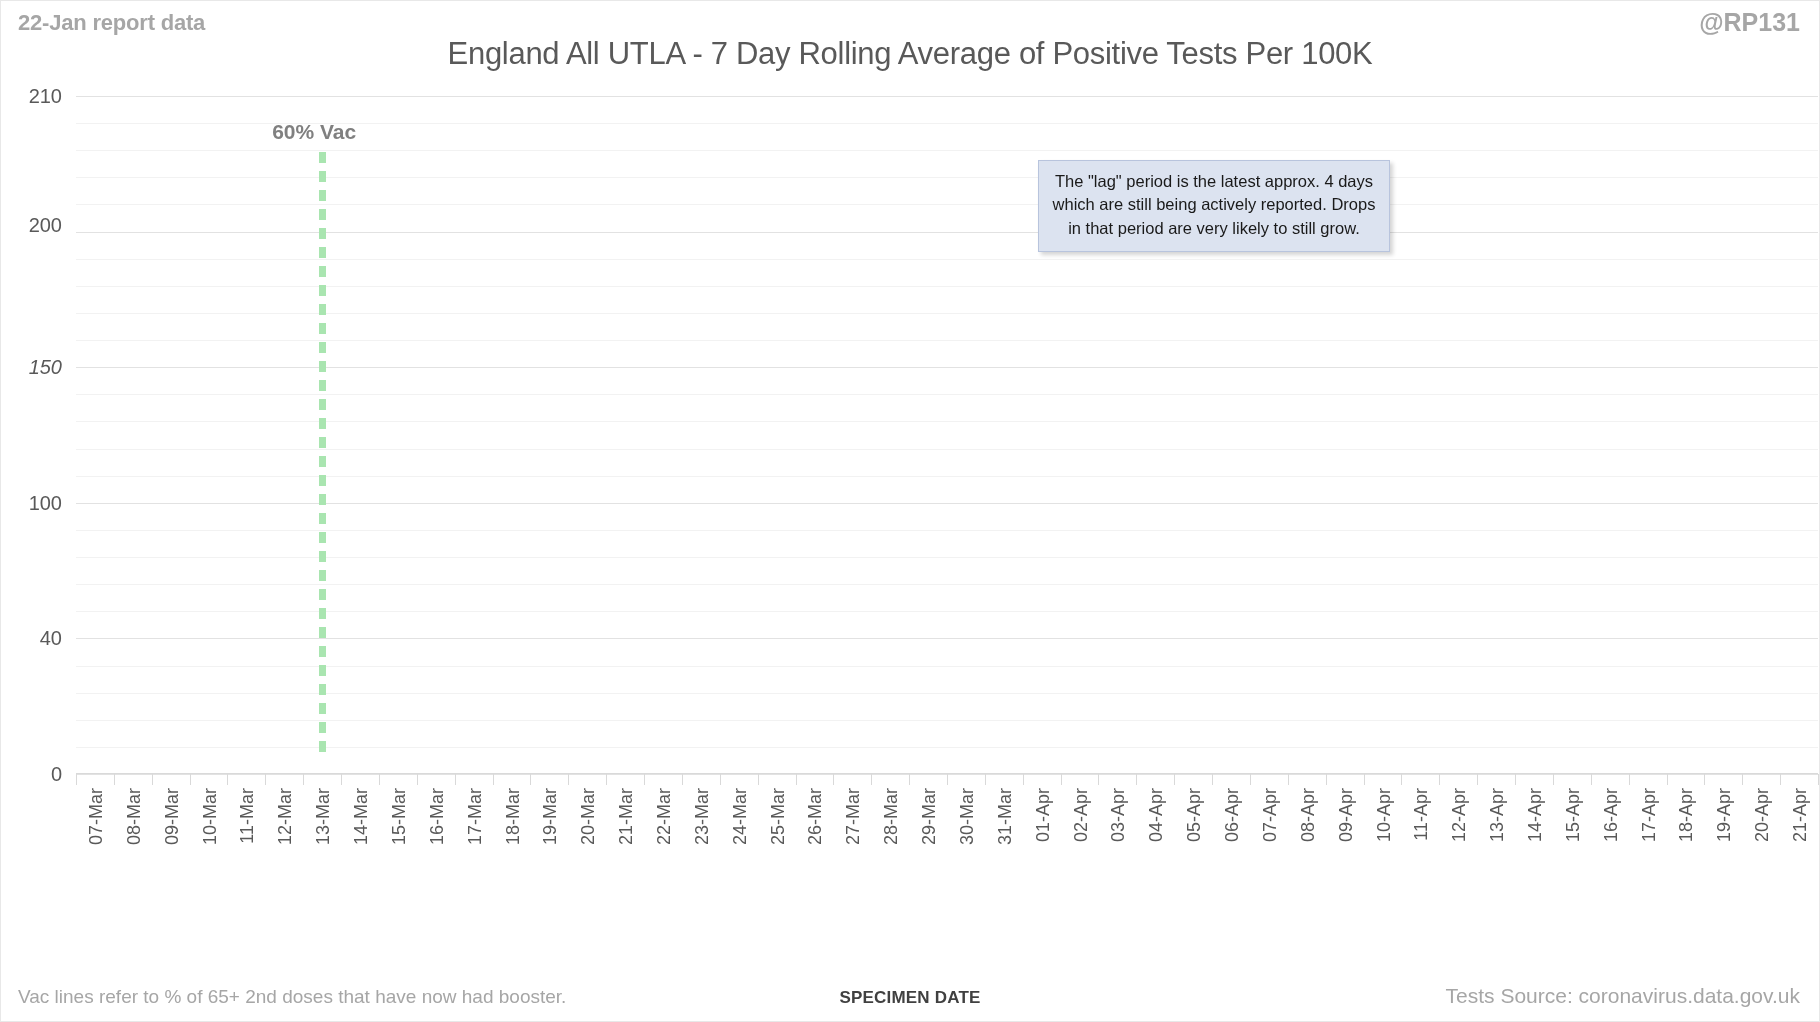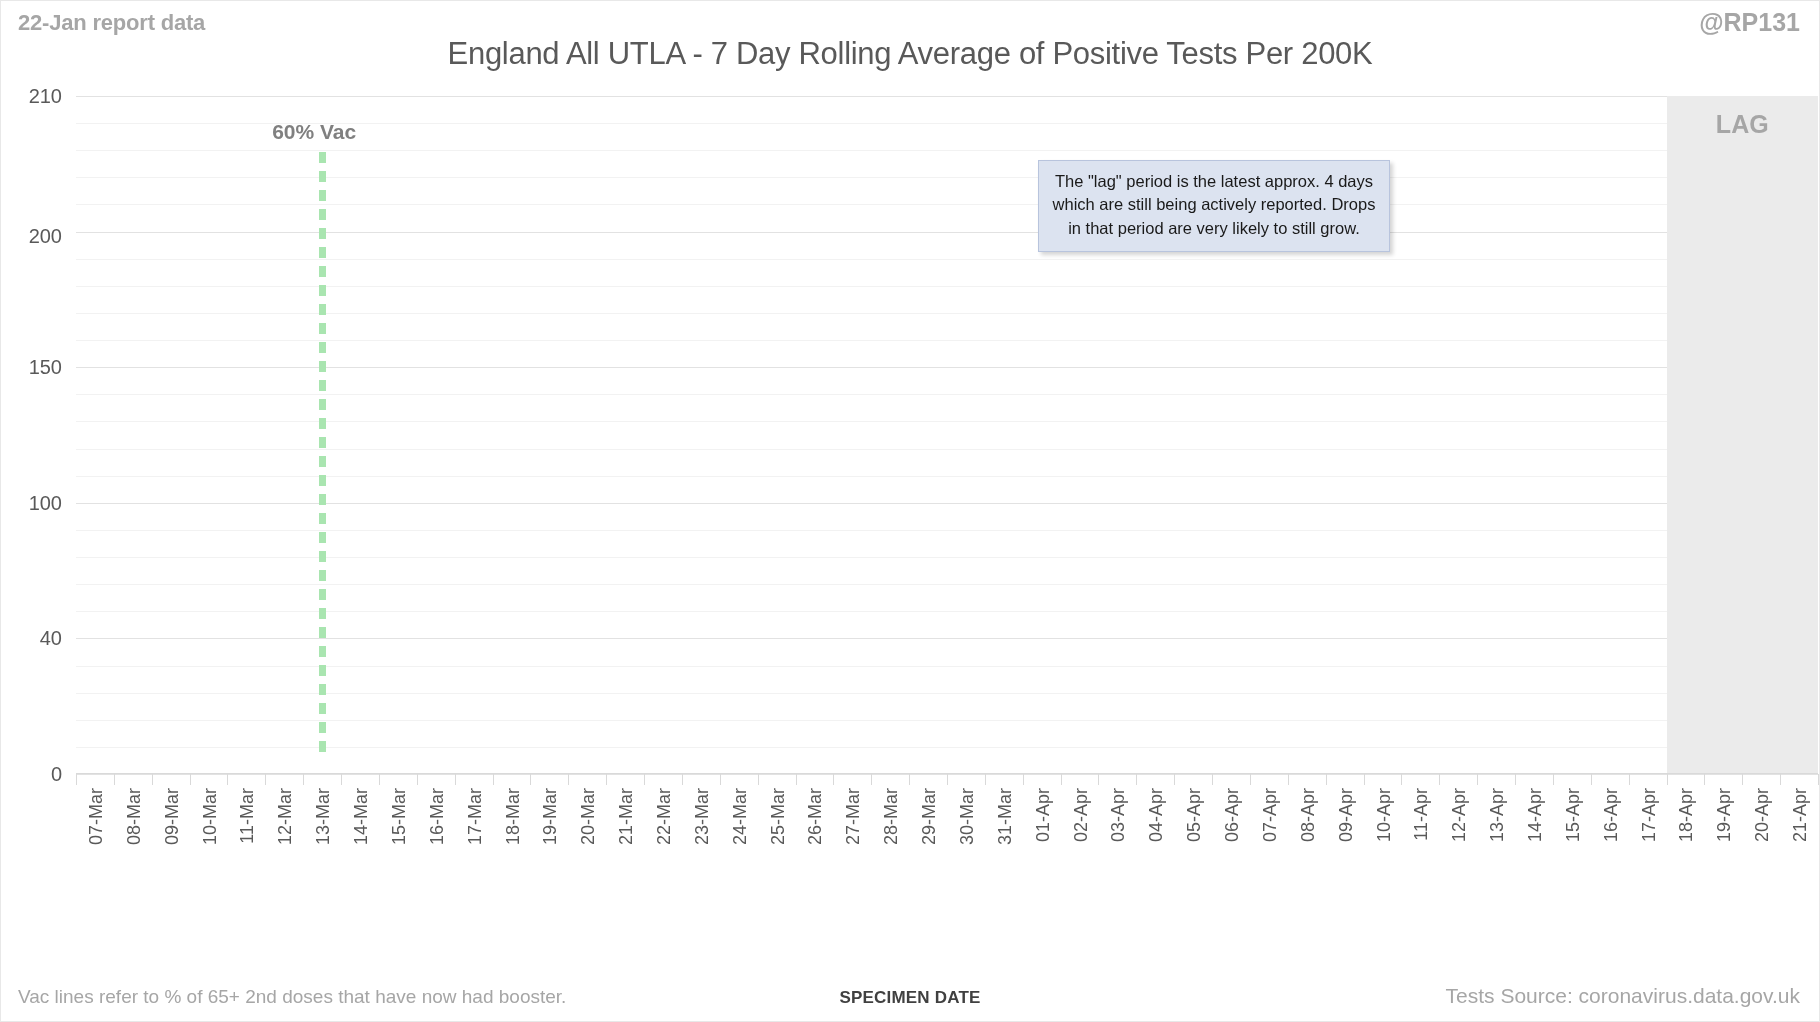--- a/index.html
+++ b/index.html
@@ -93,29 +93,29 @@
     font-size:21px;color:#a6a6a6;
   }
   svg{display:block;}
 </style>
 </head>
 <body>
 
 <div id="frame"></div>
 
 <div id="report-tag">22-Jan report data</div>
-<div id="chart-title">England All UTLA - 7 Day Rolling Average of Positive Tests Per 200K</div>
+<div id="chart-title">England All UTLA - 7 Day Rolling Average of Positive Tests Per 100K</div>
 <div id="watermark">@RP131</div>
 
 <div id="y-axis">
     <div class="y-tick" style="top: 678px;">0</div>
     <div class="y-tick" style="top: 542.4px;">40</div>
     <div class="y-tick" style="top: 406.8px;">100</div>
-    <div class="y-tick" style="top: 271.2px;">150</div>
-    <div class="y-tick" style="top: 140px; margin-left: 8px;">200</div>
+    <div class="y-tick" style="top: 271.2px; font-style: italic;">150</div>
+    <div class="y-tick" style="top: 129px; margin-left: 8px;">200</div>
     <div class="y-tick" style="top: 0px;">210</div>
   </div>
 
 <div id="plot">
   <div id="plot-bg"></div>
   <div id="gridlines">
       <div class="grid-line major" style="top: 678px;"></div>
       <div class="grid-line" style="top: 650.88px;"></div>
       <div class="grid-line" style="top: 623.76px;"></div>
       <div class="grid-line" style="top: 596.64px;"></div>
@@ -135,23 +135,20 @@
       <div class="grid-line" style="top: 216.96px;"></div>
       <div class="grid-line" style="top: 189.84px;"></div>
       <div class="grid-line" style="top: 162.72px;"></div>
       <div class="grid-line major" style="top: 135.6px;"></div>
       <div class="grid-line" style="top: 108.48px;"></div>
       <div class="grid-line" style="top: 81.36px;"></div>
       <div class="grid-line" style="top: 54.24px;"></div>
       <div class="grid-line" style="top: 27.12px;"></div>
       <div class="grid-line major" style="top: 0px;"></div>
     </div>
-  <div id="lag-region" style="left: 1590.52px; width: 151.478px;">
-    <div id="lag-label">LAG</div>
-  </div>
   <svg id="series-svg" width="1742" height="678" viewBox="0 0 1742 678" preserveAspectRatio="none">
       <path d="M18.9,620.6 C25.2,620.0 44.2,618.8 56.8,617.3 C69.4,615.8 82.1,613.5 94.7,611.6 C107.3,609.8 119.9,607.9 132.5,606.1 C145.2,604.4 157.8,602.7 170.4,601.1 C183.0,599.4 195.7,598.3 208.3,596.3 C220.9,594.4 233.5,591.7 246.2,589.4 C258.8,587.2 271.4,585.0 284.0,582.7 C296.6,580.4 309.3,578.2 321.9,575.8 C334.5,573.4 347.1,571.0 359.8,568.5 C372.4,566.0 385.0,563.4 397.6,560.6 C410.3,557.8 422.9,554.9 435.5,551.9 C448.1,548.9 460.7,545.2 473.4,542.4 C486.0,539.5 498.6,537.4 511.2,534.8 C523.9,532.2 536.5,529.1 549.1,527.0 C561.7,524.8 574.4,523.5 587.0,522.0 C599.6,520.4 612.2,518.5 624.8,517.7 C637.5,516.8 650.1,517.0 662.7,517.0 C675.3,517.0 688.0,516.8 700.6,517.6 C713.2,518.4 725.8,520.2 738.5,521.8 C751.1,523.3 763.7,524.6 776.3,526.8 C788.9,529.0 801.6,532.2 814.2,534.8 C826.8,537.4 839.4,539.7 852.1,542.6 C864.7,545.5 877.3,549.2 889.9,552.3 C902.6,555.3 915.2,558.3 927.8,561.1 C940.4,563.8 953.1,566.4 965.7,568.8 C978.3,571.2 990.9,573.5 1003.5,575.6 C1016.2,577.7 1028.8,579.7 1041.4,581.6 C1054.0,583.5 1066.7,585.3 1079.3,587.1 C1091.9,588.9 1104.5,591.1 1117.2,592.6 C1129.8,594.0 1142.4,594.7 1155.0,595.8 C1167.6,597.0 1180.3,598.2 1192.9,599.5 C1205.5,600.8 1218.1,602.3 1230.8,603.8 C1243.4,605.4 1256.0,607.4 1268.6,608.7 C1281.3,610.1 1293.9,610.2 1306.5,611.6 C1319.1,613.1 1331.7,616.0 1344.4,617.6 C1357.0,619.1 1369.6,619.9 1382.2,621.1 C1394.9,622.2 1407.5,623.5 1420.1,624.6 C1432.7,625.7 1445.4,626.9 1458.0,627.9 C1470.6,629.0 1483.2,629.9 1495.8,630.9 C1508.5,631.8 1521.1,632.7 1533.7,633.6 C1546.3,634.4 1559.0,635.6 1571.6,635.9 C1584.2,636.3 1596.8,635.2 1609.5,635.6 C1622.1,635.9 1634.7,637.5 1647.3,637.8 C1659.9,638.2 1672.6,637.6 1685.2,637.6 C1697.8,637.6 1716.8,637.7 1723.1,637.8" fill="none" stroke="#4472a8" stroke-width="2.6" stroke-linecap="round" stroke-linejoin="round"></path>
       <path d="M18.9,598.8 C25.2,598.1 44.2,596.4 56.8,594.6 C69.4,592.8 82.1,590.2 94.7,588.1 C107.3,585.9 119.9,583.8 132.5,581.7 C145.2,579.7 157.8,577.7 170.4,575.7 C183.0,573.7 195.7,572.1 208.3,569.7 C220.9,567.3 233.5,564.1 246.2,561.3 C258.8,558.5 271.4,555.8 284.0,553.1 C296.6,550.3 309.3,547.4 321.9,544.7 C334.5,541.9 347.1,539.1 359.8,536.4 C372.4,533.8 385.0,531.2 397.6,528.6 C410.3,526.1 422.9,523.5 435.5,521.0 C448.1,518.5 460.7,515.5 473.4,513.5 C486.0,511.5 498.6,510.5 511.2,509.0 C523.9,507.5 536.5,505.5 549.1,504.5 C561.7,503.5 574.4,503.4 587.0,502.8 C599.6,502.3 612.2,501.4 624.8,501.3 C637.5,501.2 650.1,502.0 662.7,502.3 C675.3,502.6 688.0,502.5 700.6,503.1 C713.2,503.8 725.8,505.2 738.5,506.1 C751.1,507.1 763.7,507.6 776.3,509.0 C788.9,510.4 801.6,512.7 814.2,514.5 C826.8,516.3 839.4,517.5 852.1,519.8 C864.7,522.0 877.3,525.2 889.9,528.0 C902.6,530.8 915.2,533.8 927.8,536.8 C940.4,539.7 953.1,542.8 965.7,545.9 C978.3,549.0 990.9,552.2 1003.5,555.5 C1016.2,558.8 1028.8,562.3 1041.4,565.7 C1054.0,569.1 1066.7,572.5 1079.3,575.9 C1091.9,579.4 1104.5,583.4 1117.2,586.5 C1129.8,589.7 1142.4,592.0 1155.0,594.8 C1167.6,597.5 1180.3,600.1 1192.9,602.7 C1205.5,605.4 1218.1,608.1 1230.8,610.6 C1243.4,613.1 1256.0,615.9 1268.6,617.8 C1281.3,619.8 1293.9,620.5 1306.5,622.4 C1319.1,624.2 1331.7,627.1 1344.4,628.7 C1357.0,630.4 1369.6,631.2 1382.2,632.3 C1394.9,633.4 1407.5,634.4 1420.1,635.4 C1432.7,636.4 1445.4,637.3 1458.0,638.1 C1470.6,638.8 1483.2,639.4 1495.8,640.1 C1508.5,640.8 1521.1,641.5 1533.7,642.1 C1546.3,642.7 1559.0,643.6 1571.6,643.7 C1584.2,643.8 1596.8,642.8 1609.5,642.8 C1622.1,642.9 1634.7,644.1 1647.3,644.2 C1659.9,644.2 1672.6,643.5 1685.2,643.1 C1697.8,642.7 1716.8,642.1 1723.1,642.0" fill="none" stroke="#e8944a" stroke-width="2.6" stroke-linecap="round" stroke-linejoin="round"></path>
       <path d="M18.9,613.9 C25.2,613.5 44.2,612.5 56.8,611.1 C69.4,609.8 82.1,607.7 94.7,605.8 C107.3,603.9 119.9,601.8 132.5,599.7 C145.2,597.6 157.8,595.5 170.4,593.1 C183.0,590.7 195.7,588.5 208.3,585.5 C220.9,582.5 233.5,578.6 246.2,575.1 C258.8,571.6 271.4,568.0 284.0,564.3 C296.6,560.5 309.3,556.6 321.9,552.7 C334.5,548.8 347.1,544.8 359.8,540.9 C372.4,537.1 385.0,533.4 397.6,529.7 C410.3,526.0 422.9,522.3 435.5,518.8 C448.1,515.2 460.7,511.1 473.4,508.1 C486.0,505.2 498.6,503.2 511.2,500.9 C523.9,498.5 536.5,495.7 549.1,494.0 C561.7,492.2 574.4,491.4 587.0,490.3 C599.6,489.2 612.2,487.8 624.8,487.3 C637.5,486.8 650.1,487.3 662.7,487.3 C675.3,487.4 688.0,487.2 700.6,487.8 C713.2,488.3 725.8,489.5 738.5,490.5 C751.1,491.5 763.7,492.1 776.3,493.7 C788.9,495.2 801.6,497.8 814.2,499.8 C826.8,501.9 839.4,503.4 852.1,506.0 C864.7,508.6 877.3,512.1 889.9,515.4 C902.6,518.7 915.2,522.1 927.8,525.5 C940.4,529.0 953.1,532.4 965.7,536.0 C978.3,539.5 990.9,543.0 1003.5,546.6 C1016.2,550.2 1028.8,553.8 1041.4,557.4 C1054.0,560.9 1066.7,564.2 1079.3,567.6 C1091.9,571.0 1104.5,574.8 1117.2,577.8 C1129.8,580.7 1142.4,582.9 1155.0,585.3 C1167.6,587.7 1180.3,589.9 1192.9,592.1 C1205.5,594.3 1218.1,596.5 1230.8,598.5 C1243.4,600.5 1256.0,602.7 1268.6,604.1 C1281.3,605.6 1293.9,605.8 1306.5,607.2 C1319.1,608.6 1331.7,611.1 1344.4,612.5 C1357.0,613.9 1369.6,614.4 1382.2,615.4 C1394.9,616.4 1407.5,617.4 1420.1,618.4 C1432.7,619.5 1445.4,620.6 1458.0,621.7 C1470.6,622.7 1483.2,623.5 1495.8,624.7 C1508.5,625.8 1521.1,627.2 1533.7,628.4 C1546.3,629.7 1559.0,631.2 1571.6,632.0 C1584.2,632.8 1596.8,632.5 1609.5,633.4 C1622.1,634.3 1634.7,636.4 1647.3,637.3 C1659.9,638.2 1672.6,638.4 1685.2,638.9 C1697.8,639.4 1716.8,640.2 1723.1,640.5" fill="none" stroke="#9a9a9a" stroke-width="2.6" stroke-linecap="round" stroke-linejoin="round"></path>
       <path d="M18.9,597.8 C25.2,597.0 44.2,594.9 56.8,593.0 C69.4,591.1 82.1,588.6 94.7,586.3 C107.3,584.1 119.9,581.7 132.5,579.6 C145.2,577.4 157.8,575.5 170.4,573.6 C183.0,571.6 195.7,570.0 208.3,567.8 C220.9,565.7 233.5,563.0 246.2,560.8 C258.8,558.7 271.4,556.8 284.0,554.7 C296.6,552.7 309.3,550.6 321.9,548.7 C334.5,546.7 347.1,544.7 359.8,542.8 C372.4,541.0 385.0,539.4 397.6,537.5 C410.3,535.6 422.9,533.6 435.5,531.4 C448.1,529.2 460.7,526.5 473.4,524.3 C486.0,522.2 498.6,520.7 511.2,518.6 C523.9,516.5 536.5,513.7 549.1,511.6 C561.7,509.6 574.4,508.0 587.0,506.2 C599.6,504.4 612.2,502.2 624.8,500.8 C637.5,499.4 650.1,498.7 662.7,497.9 C675.3,497.1 688.0,496.2 700.6,496.1 C713.2,496.0 725.8,496.6 738.5,497.2 C751.1,497.9 763.7,498.5 776.3,500.0 C788.9,501.6 801.6,504.3 814.2,506.7 C826.8,509.0 839.4,511.1 852.1,514.2 C864.7,517.2 877.3,521.2 889.9,525.0 C902.6,528.7 915.2,532.7 927.8,536.6 C940.4,540.4 953.1,544.3 965.7,548.0 C978.3,551.8 990.9,555.5 1003.5,559.1 C1016.2,562.7 1028.8,566.3 1041.4,569.6 C1054.0,573.0 1066.7,576.0 1079.3,579.1 C1091.9,582.2 1104.5,585.5 1117.2,588.2 C1129.8,590.9 1142.4,592.9 1155.0,595.1 C1167.6,597.3 1180.3,599.3 1192.9,601.4 C1205.5,603.5 1218.1,605.8 1230.8,607.8 C1243.4,609.9 1256.0,612.1 1268.6,613.8 C1281.3,615.6 1293.9,616.3 1306.5,618.1 C1319.1,619.8 1331.7,622.6 1344.4,624.4 C1357.0,626.1 1369.6,627.3 1382.2,628.7 C1394.9,630.1 1407.5,631.5 1420.1,632.7 C1432.7,634.0 1445.4,635.4 1458.0,636.4 C1470.6,637.4 1483.2,638.0 1495.8,638.8 C1508.5,639.6 1521.1,640.6 1533.7,641.2 C1546.3,641.8 1559.0,642.4 1571.6,642.3 C1584.2,642.3 1596.8,641.1 1609.5,640.9 C1622.1,640.7 1634.7,641.4 1647.3,641.0 C1659.9,640.7 1672.6,639.7 1685.2,639.0 C1697.8,638.3 1716.8,637.2 1723.1,636.9" fill="none" stroke="#e8bf3c" stroke-width="2.6" stroke-linecap="round" stroke-linejoin="round"></path>
       <path d="M18.9,602.8 C25.2,602.6 44.2,602.1 56.8,601.4 C69.4,600.6 82.1,599.4 94.7,598.3 C107.3,597.1 119.9,595.7 132.5,594.4 C145.2,593.1 157.8,591.8 170.4,590.3 C183.0,588.7 195.7,587.1 208.3,584.9 C220.9,582.7 233.5,579.8 246.2,577.2 C258.8,574.5 271.4,571.8 284.0,568.8 C296.6,565.8 309.3,562.4 321.9,559.2 C334.5,555.9 347.1,552.4 359.8,549.2 C372.4,545.9 385.0,542.9 397.6,539.9 C410.3,536.8 422.9,533.7 435.5,530.7 C448.1,527.7 460.7,524.4 473.4,522.0 C486.0,519.6 498.6,518.2 511.2,516.4 C523.9,514.6 536.5,512.4 549.1,511.2 C561.7,510.0 574.4,509.6 587.0,508.9 C599.6,508.3 612.2,507.5 624.8,507.4 C637.5,507.3 650.1,507.8 662.7,508.1 C675.3,508.3 688.0,508.4 700.6,508.8 C713.2,509.2 725.8,509.9 738.5,510.4 C751.1,511.0 763.7,511.1 776.3,511.9 C788.9,512.8 801.6,514.3 814.2,515.3 C826.8,516.4 839.4,516.9 852.1,518.3 C864.7,519.8 877.3,521.9 889.9,524.0 C902.6,526.1 915.2,528.4 927.8,530.8 C940.4,533.2 953.1,535.7 965.7,538.4 C978.3,541.1 990.9,543.9 1003.5,546.8 C1016.2,549.8 1028.8,553.0 1041.4,556.1 C1054.0,559.2 1066.7,562.1 1079.3,565.3 C1091.9,568.4 1104.5,572.0 1117.2,575.0 C1129.8,577.9 1142.4,580.4 1155.0,582.9 C1167.6,585.4 1180.3,587.7 1192.9,590.0 C1205.5,592.3 1218.1,594.7 1230.8,596.8 C1243.4,598.8 1256.0,600.9 1268.6,602.3 C1281.3,603.8 1293.9,604.2 1306.5,605.5 C1319.1,606.8 1331.7,608.9 1344.4,610.1 C1357.0,611.3 1369.6,611.7 1382.2,612.5 C1394.9,613.2 1407.5,613.9 1420.1,614.7 C1432.7,615.4 1445.4,616.3 1458.0,617.0 C1470.6,617.6 1483.2,617.9 1495.8,618.6 C1508.5,619.4 1521.1,620.7 1533.7,621.6 C1546.3,622.5 1559.0,623.5 1571.6,624.1 C1584.2,624.7 1596.8,624.4 1609.5,625.1 C1622.1,625.8 1634.7,627.7 1647.3,628.5 C1659.9,629.4 1672.6,629.6 1685.2,630.2 C1697.8,630.8 1716.8,631.7 1723.1,632.0" fill="none" stroke="#5b9bd5" stroke-width="2.6" stroke-linecap="round" stroke-linejoin="round"></path>
       <path d="M18.9,605.5 C25.2,604.9 44.2,603.5 56.8,602.0 C69.4,600.5 82.1,598.6 94.7,596.5 C107.3,594.5 119.9,592.1 132.5,589.8 C145.2,587.4 157.8,585.2 170.4,582.6 C183.0,580.0 195.7,577.3 208.3,574.1 C220.9,571.0 233.5,567.2 246.2,563.7 C258.8,560.2 271.4,556.9 284.0,553.3 C296.6,549.6 309.3,545.7 321.9,542.0 C334.5,538.3 347.1,534.5 359.8,531.1 C372.4,527.7 385.0,524.8 397.6,521.7 C410.3,518.7 422.9,515.8 435.5,512.9 C448.1,510.0 460.7,506.8 473.4,504.5 C486.0,502.1 498.6,500.8 511.2,498.9 C523.9,497.0 536.5,494.7 549.1,493.1 C561.7,491.5 574.4,490.6 587.0,489.4 C599.6,488.2 612.2,486.7 624.8,485.8 C637.5,484.8 650.1,484.5 662.7,483.8 C675.3,483.2 688.0,482.3 700.6,481.8 C713.2,481.3 725.8,481.1 738.5,480.8 C751.1,480.6 763.7,480.1 776.3,480.5 C788.9,480.9 801.6,482.2 814.2,483.2 C826.8,484.2 839.4,484.8 852.1,486.6 C864.7,488.3 877.3,491.0 889.9,493.9 C902.6,496.7 915.2,500.1 927.8,503.5 C940.4,506.9 953.1,510.5 965.7,514.3 C978.3,518.1 990.9,522.1 1003.5,526.2 C1016.2,530.3 1028.8,534.7 1041.4,538.8 C1054.0,542.9 1066.7,546.7 1079.3,550.7 C1091.9,554.7 1104.5,559.0 1117.2,562.7 C1129.8,566.3 1142.4,569.5 1155.0,572.6 C1167.6,575.7 1180.3,578.3 1192.9,581.1 C1205.5,583.8 1218.1,586.7 1230.8,589.2 C1243.4,591.6 1256.0,593.9 1268.6,595.8 C1281.3,597.6 1293.9,598.5 1306.5,600.3 C1319.1,602.0 1331.7,604.7 1344.4,606.4 C1357.0,608.1 1369.6,609.2 1382.2,610.7 C1394.9,612.2 1407.5,613.6 1420.1,615.1 C1432.7,616.6 1445.4,618.3 1458.0,619.7 C1470.6,621.1 1483.2,622.0 1495.8,623.4 C1508.5,624.9 1521.1,626.9 1533.7,628.3 C1546.3,629.8 1559.0,631.3 1571.6,632.3 C1584.2,633.3 1596.8,633.4 1609.5,634.4 C1622.1,635.4 1634.7,637.2 1647.3,638.0 C1659.9,638.9 1672.6,639.1 1685.2,639.6 C1697.8,640.1 1716.8,640.6 1723.1,640.8" fill="none" stroke="#6aa84f" stroke-width="2.6" stroke-linecap="round" stroke-linejoin="round"></path>
       <path d="M18.9,597.6 C25.2,596.8 44.2,594.5 56.8,592.6 C69.4,590.7 82.1,588.5 94.7,586.2 C107.3,583.9 119.9,581.2 132.5,578.9 C145.2,576.5 157.8,574.4 170.4,572.0 C183.0,569.7 195.7,567.3 208.3,564.6 C220.9,562.0 233.5,559.0 246.2,556.4 C258.8,553.7 271.4,551.3 284.0,548.7 C296.6,546.0 309.3,543.1 321.9,540.4 C334.5,537.6 347.1,534.8 359.8,532.4 C372.4,530.0 385.0,528.0 397.6,525.8 C410.3,523.6 422.9,521.4 435.5,519.2 C448.1,517.0 460.7,514.4 473.4,512.6 C486.0,510.8 498.6,509.9 511.2,508.6 C523.9,507.3 536.5,505.5 549.1,504.7 C561.7,503.8 574.4,503.7 587.0,503.5 C599.6,503.3 612.2,503.2 624.8,503.7 C637.5,504.2 650.1,505.5 662.7,506.7 C675.3,508.0 688.0,509.4 700.6,511.1 C713.2,512.8 725.8,514.8 738.5,516.9 C751.1,518.9 763.7,520.9 776.3,523.4 C788.9,525.9 801.6,529.1 814.2,531.7 C826.8,534.4 839.4,536.5 852.1,539.1 C864.7,541.8 877.3,544.9 889.9,547.7 C902.6,550.5 915.2,553.4 927.8,556.0 C940.4,558.5 953.1,560.9 965.7,563.1 C978.3,565.3 990.9,567.3 1003.5,569.3 C1016.2,571.3 1028.8,573.3 1041.4,575.0 C1054.0,576.7 1066.7,578.0 1079.3,579.5 C1091.9,581.0 1104.5,582.8 1117.2,584.2 C1129.8,585.6 1142.4,586.7 1155.0,587.9 C1167.6,589.1 1180.3,590.0 1192.9,591.3 C1205.5,592.5 1218.1,594.1 1230.8,595.4 C1243.4,596.7 1256.0,598.1 1268.6,599.2 C1281.3,600.4 1293.9,600.9 1306.5,602.3 C1319.1,603.7 1331.7,605.9 1344.4,607.4 C1357.0,609.0 1369.6,610.1 1382.2,611.5 C1394.9,612.8 1407.5,614.3 1420.1,615.7 C1432.7,617.1 1445.4,618.7 1458.0,619.9 C1470.6,621.1 1483.2,621.7 1495.8,622.8 C1508.5,623.9 1521.1,625.6 1533.7,626.7 C1546.3,627.8 1559.0,628.7 1571.6,629.2 C1584.2,629.8 1596.8,629.5 1609.5,630.0 C1622.1,630.5 1634.7,631.8 1647.3,632.3 C1659.9,632.7 1672.6,632.7 1685.2,632.9 C1697.8,633.2 1716.8,633.6 1723.1,633.7" fill="none" stroke="#1f4e79" stroke-width="2.6" stroke-linecap="round" stroke-linejoin="round"></path>
       <path d="M18.9,601.1 C25.2,600.5 44.2,599.1 56.8,597.7 C69.4,596.4 82.1,594.8 94.7,592.9 C107.3,591.1 119.9,588.8 132.5,586.7 C145.2,584.7 157.8,582.8 170.4,580.6 C183.0,578.4 195.7,576.0 208.3,573.5 C220.9,570.9 233.5,568.0 246.2,565.3 C258.8,562.6 271.4,560.2 284.0,557.5 C296.6,554.7 309.3,551.6 321.9,548.7 C334.5,545.8 347.1,542.8 359.8,540.1 C372.4,537.5 385.0,535.3 397.6,532.9 C410.3,530.4 422.9,528.0 435.5,525.4 C448.1,522.9 460.7,519.9 473.4,517.6 C486.0,515.4 498.6,513.9 511.2,511.8 C523.9,509.8 536.5,507.3 549.1,505.5 C561.7,503.8 574.4,502.5 587.0,501.2 C599.6,500.0 612.2,498.6 624.8,497.9 C637.5,497.2 650.1,497.1 662.7,497.0 C675.3,496.9 688.0,497.0 700.6,497.5 C713.2,497.9 725.8,498.6 738.5,499.5 C751.1,500.5 763.7,501.5 776.3,503.2 C788.9,504.9 801.6,507.5 814.2,509.8 C826.8,512.0 839.4,513.8 852.1,516.5 C864.7,519.1 877.3,522.4 889.9,525.7 C902.6,528.9 915.2,532.5 927.8,535.9 C940.4,539.2 953.1,542.5 965.7,545.7 C978.3,548.8 990.9,551.9 1003.5,554.9 C1016.2,557.9 1028.8,561.0 1041.4,563.7 C1054.0,566.3 1066.7,568.4 1079.3,570.7 C1091.9,573.0 1104.5,575.5 1117.2,577.5 C1129.8,579.5 1142.4,581.3 1155.0,582.9 C1167.6,584.5 1180.3,585.6 1192.9,587.0 C1205.5,588.5 1218.1,590.2 1230.8,591.5 C1243.4,592.8 1256.0,594.0 1268.6,595.0 C1281.3,596.0 1293.9,596.4 1306.5,597.6 C1319.1,598.8 1331.7,600.7 1344.4,602.1 C1357.0,603.4 1369.6,604.4 1382.2,605.6 C1394.9,606.8 1407.5,608.2 1420.1,609.5 C1432.7,610.8 1445.4,612.5 1458.0,613.7 C1470.6,614.8 1483.2,615.4 1495.8,616.6 C1508.5,617.8 1521.1,619.7 1533.7,620.9 C1546.3,622.1 1559.0,623.0 1571.6,623.7 C1584.2,624.4 1596.8,624.4 1609.5,625.1 C1622.1,625.8 1634.7,627.1 1647.3,627.8 C1659.9,628.4 1672.6,628.6 1685.2,629.0 C1697.8,629.4 1716.8,630.1 1723.1,630.3" fill="none" stroke="#9c4a13" stroke-width="2.6" stroke-linecap="round" stroke-linejoin="round"></path>
       <path d="M18.9,599.2 C25.2,598.5 44.2,596.7 56.8,594.9 C69.4,593.2 82.1,591.2 94.7,588.8 C107.3,586.4 119.9,583.4 132.5,580.6 C145.2,577.8 157.8,575.1 170.4,571.9 C183.0,568.8 195.7,565.2 208.3,561.5 C220.9,557.9 233.5,553.8 246.2,550.1 C258.8,546.3 271.4,542.8 284.0,539.0 C296.6,535.2 309.3,530.9 321.9,527.0 C334.5,523.2 347.1,519.2 359.8,515.9 C372.4,512.7 385.0,510.1 397.6,507.3 C410.3,504.5 422.9,501.9 435.5,499.4 C448.1,496.8 460.7,493.9 473.4,491.9 C486.0,489.9 498.6,488.8 511.2,487.2 C523.9,485.6 536.5,483.5 549.1,482.2 C561.7,480.8 574.4,480.1 587.0,479.2 C599.6,478.3 612.2,477.4 624.8,477.0 C637.5,476.6 650.1,476.6 662.7,476.7 C675.3,476.8 688.0,477.1 700.6,477.5 C713.2,478.0 725.8,478.4 738.5,479.4 C751.1,480.3 763.7,481.2 776.3,483.0 C788.9,484.7 801.6,487.4 814.2,489.8 C826.8,492.2 839.4,494.3 852.1,497.4 C864.7,500.5 877.3,504.3 889.9,508.3 C902.6,512.3 915.2,516.9 927.8,521.2 C940.4,525.5 953.1,529.9 965.7,534.2 C978.3,538.5 990.9,542.8 1003.5,547.0 C1016.2,551.2 1028.8,555.6 1041.4,559.3 C1054.0,563.1 1066.7,566.2 1079.3,569.5 C1091.9,572.7 1104.5,576.0 1117.2,578.8 C1129.8,581.6 1142.4,584.1 1155.0,586.3 C1167.6,588.4 1180.3,590.0 1192.9,591.7 C1205.5,593.5 1218.1,595.4 1230.8,596.8 C1243.4,598.2 1256.0,599.3 1268.6,600.3 C1281.3,601.3 1293.9,601.7 1306.5,602.8 C1319.1,603.9 1331.7,605.6 1344.4,606.9 C1357.0,608.1 1369.6,609.1 1382.2,610.3 C1394.9,611.6 1407.5,612.9 1420.1,614.4 C1432.7,615.8 1445.4,617.6 1458.0,618.9 C1470.6,620.3 1483.2,620.9 1495.8,622.4 C1508.5,623.8 1521.1,626.1 1533.7,627.5 C1546.3,629.0 1559.0,630.2 1571.6,631.2 C1584.2,632.2 1596.8,632.6 1609.5,633.5 C1622.1,634.4 1634.7,635.9 1647.3,636.6 C1659.9,637.4 1672.6,637.7 1685.2,638.2 C1697.8,638.6 1716.8,639.1 1723.1,639.3" fill="none" stroke="#5d6b22" stroke-width="2.6" stroke-linecap="round" stroke-linejoin="round"></path>

